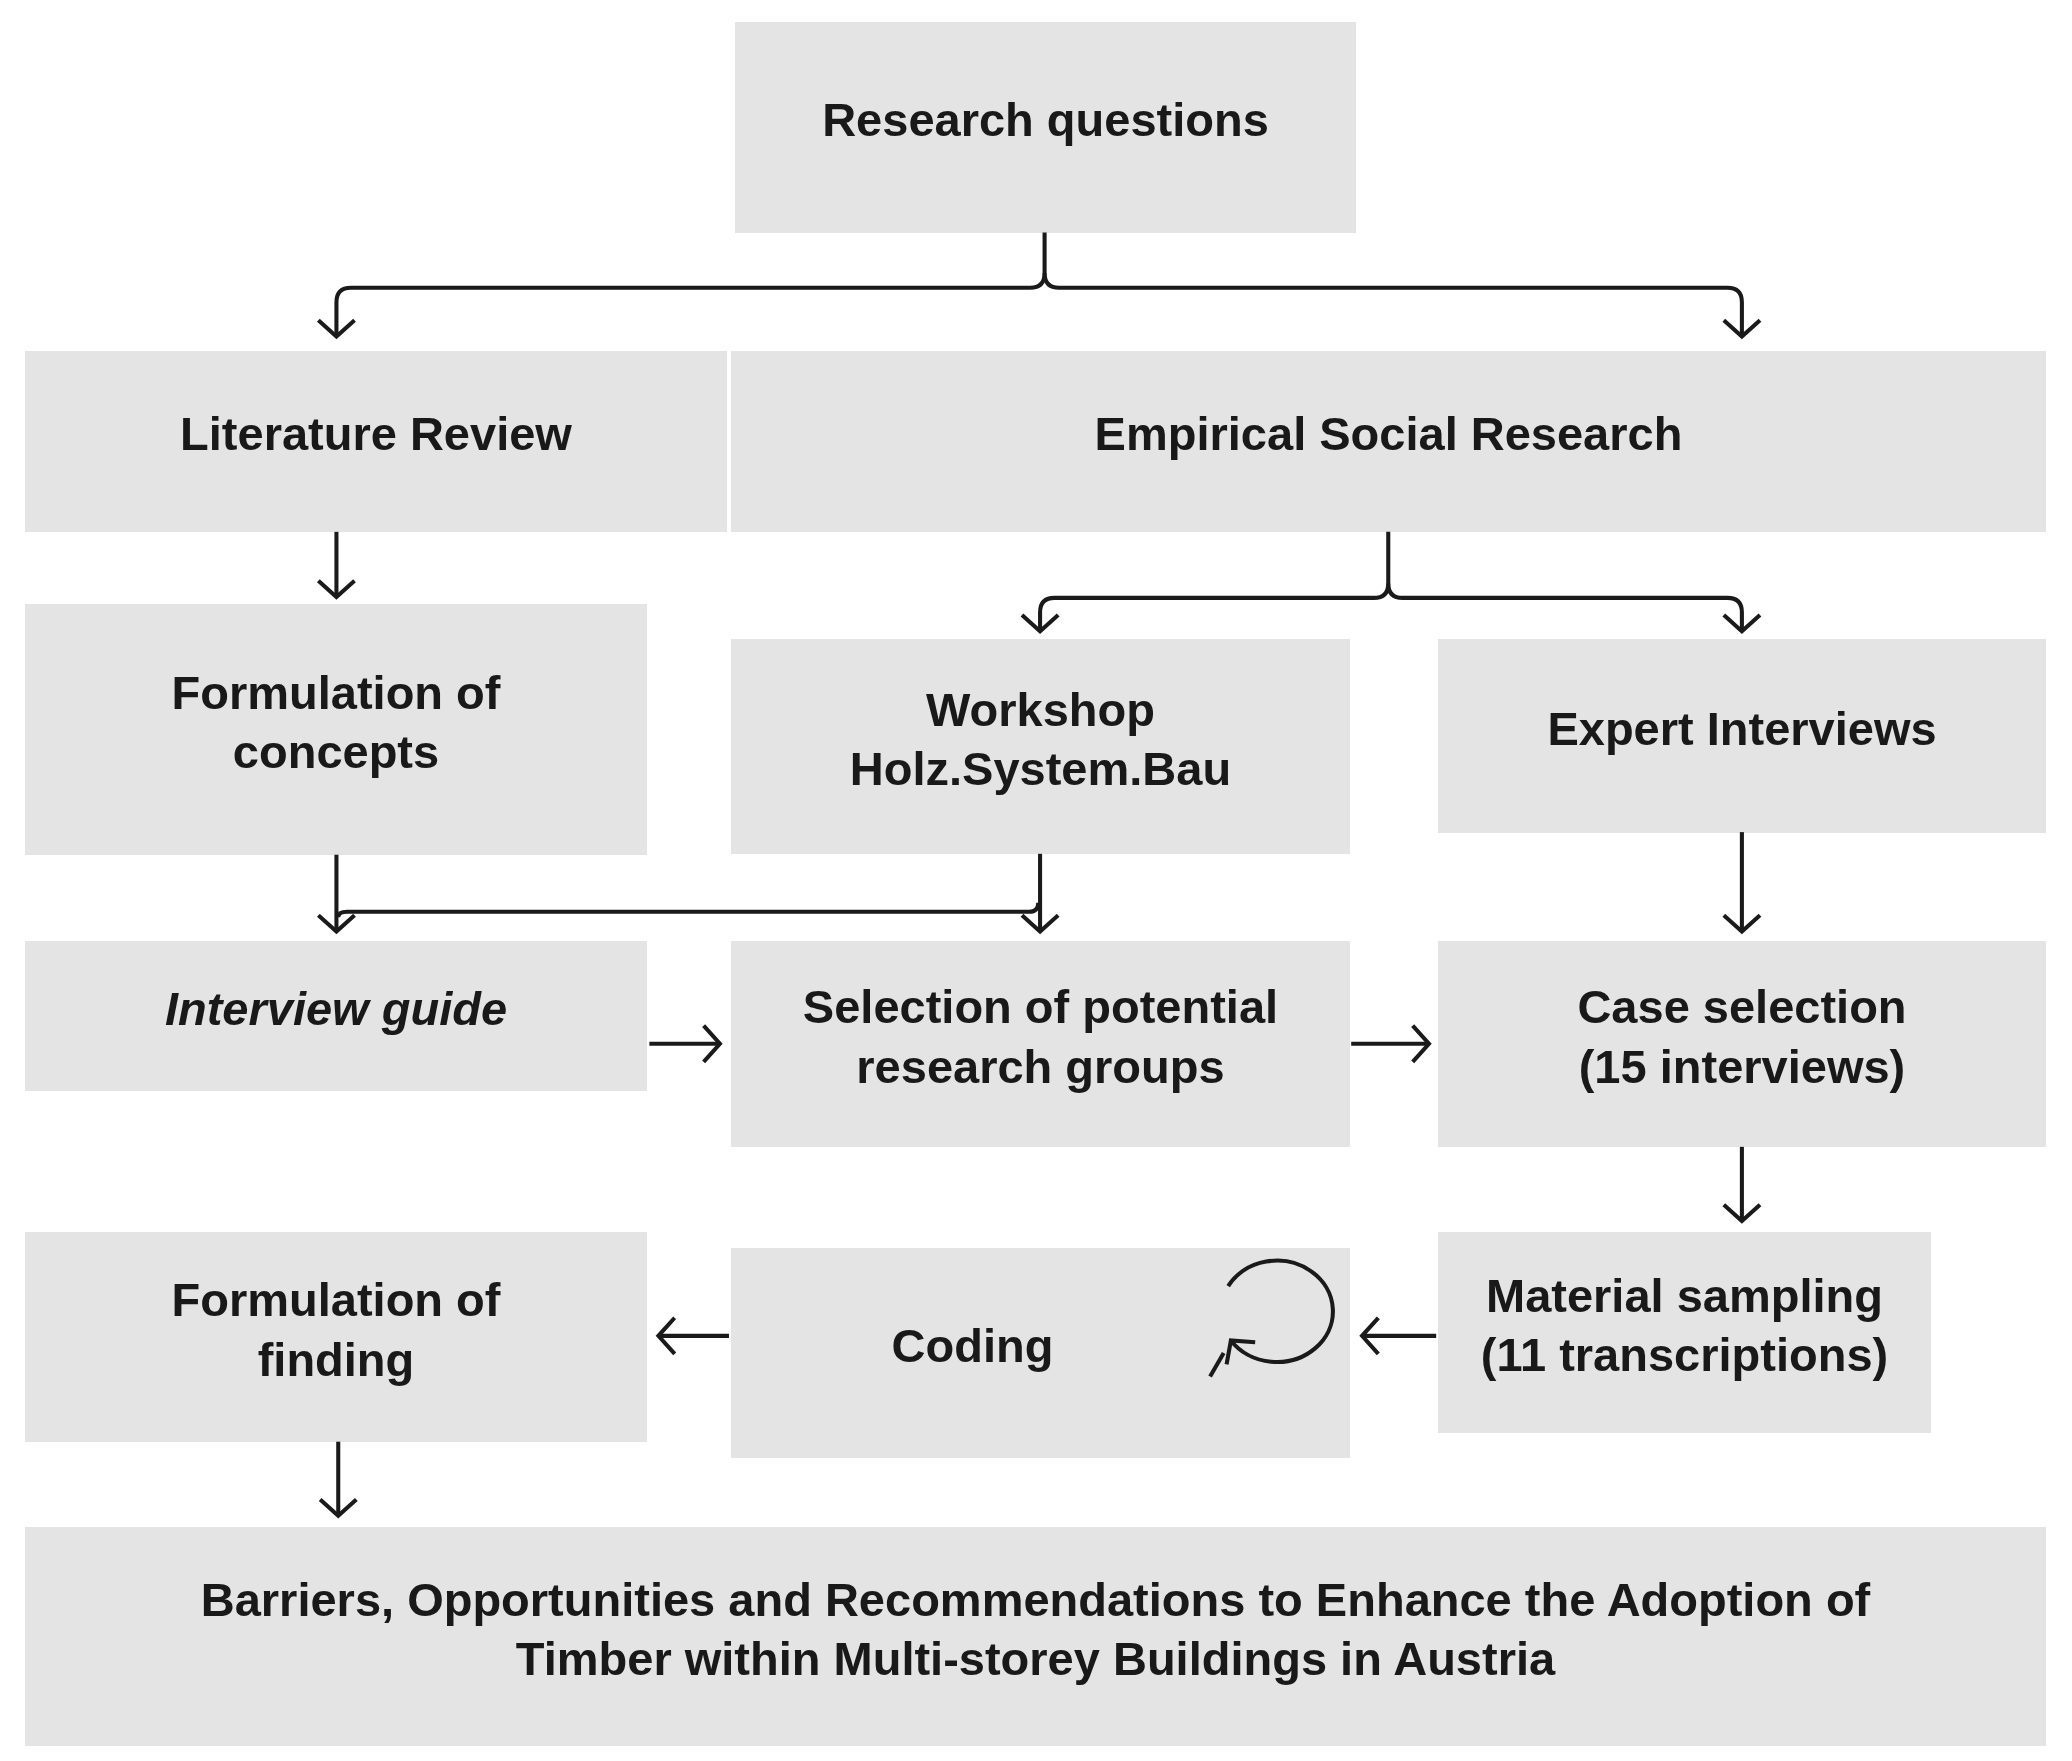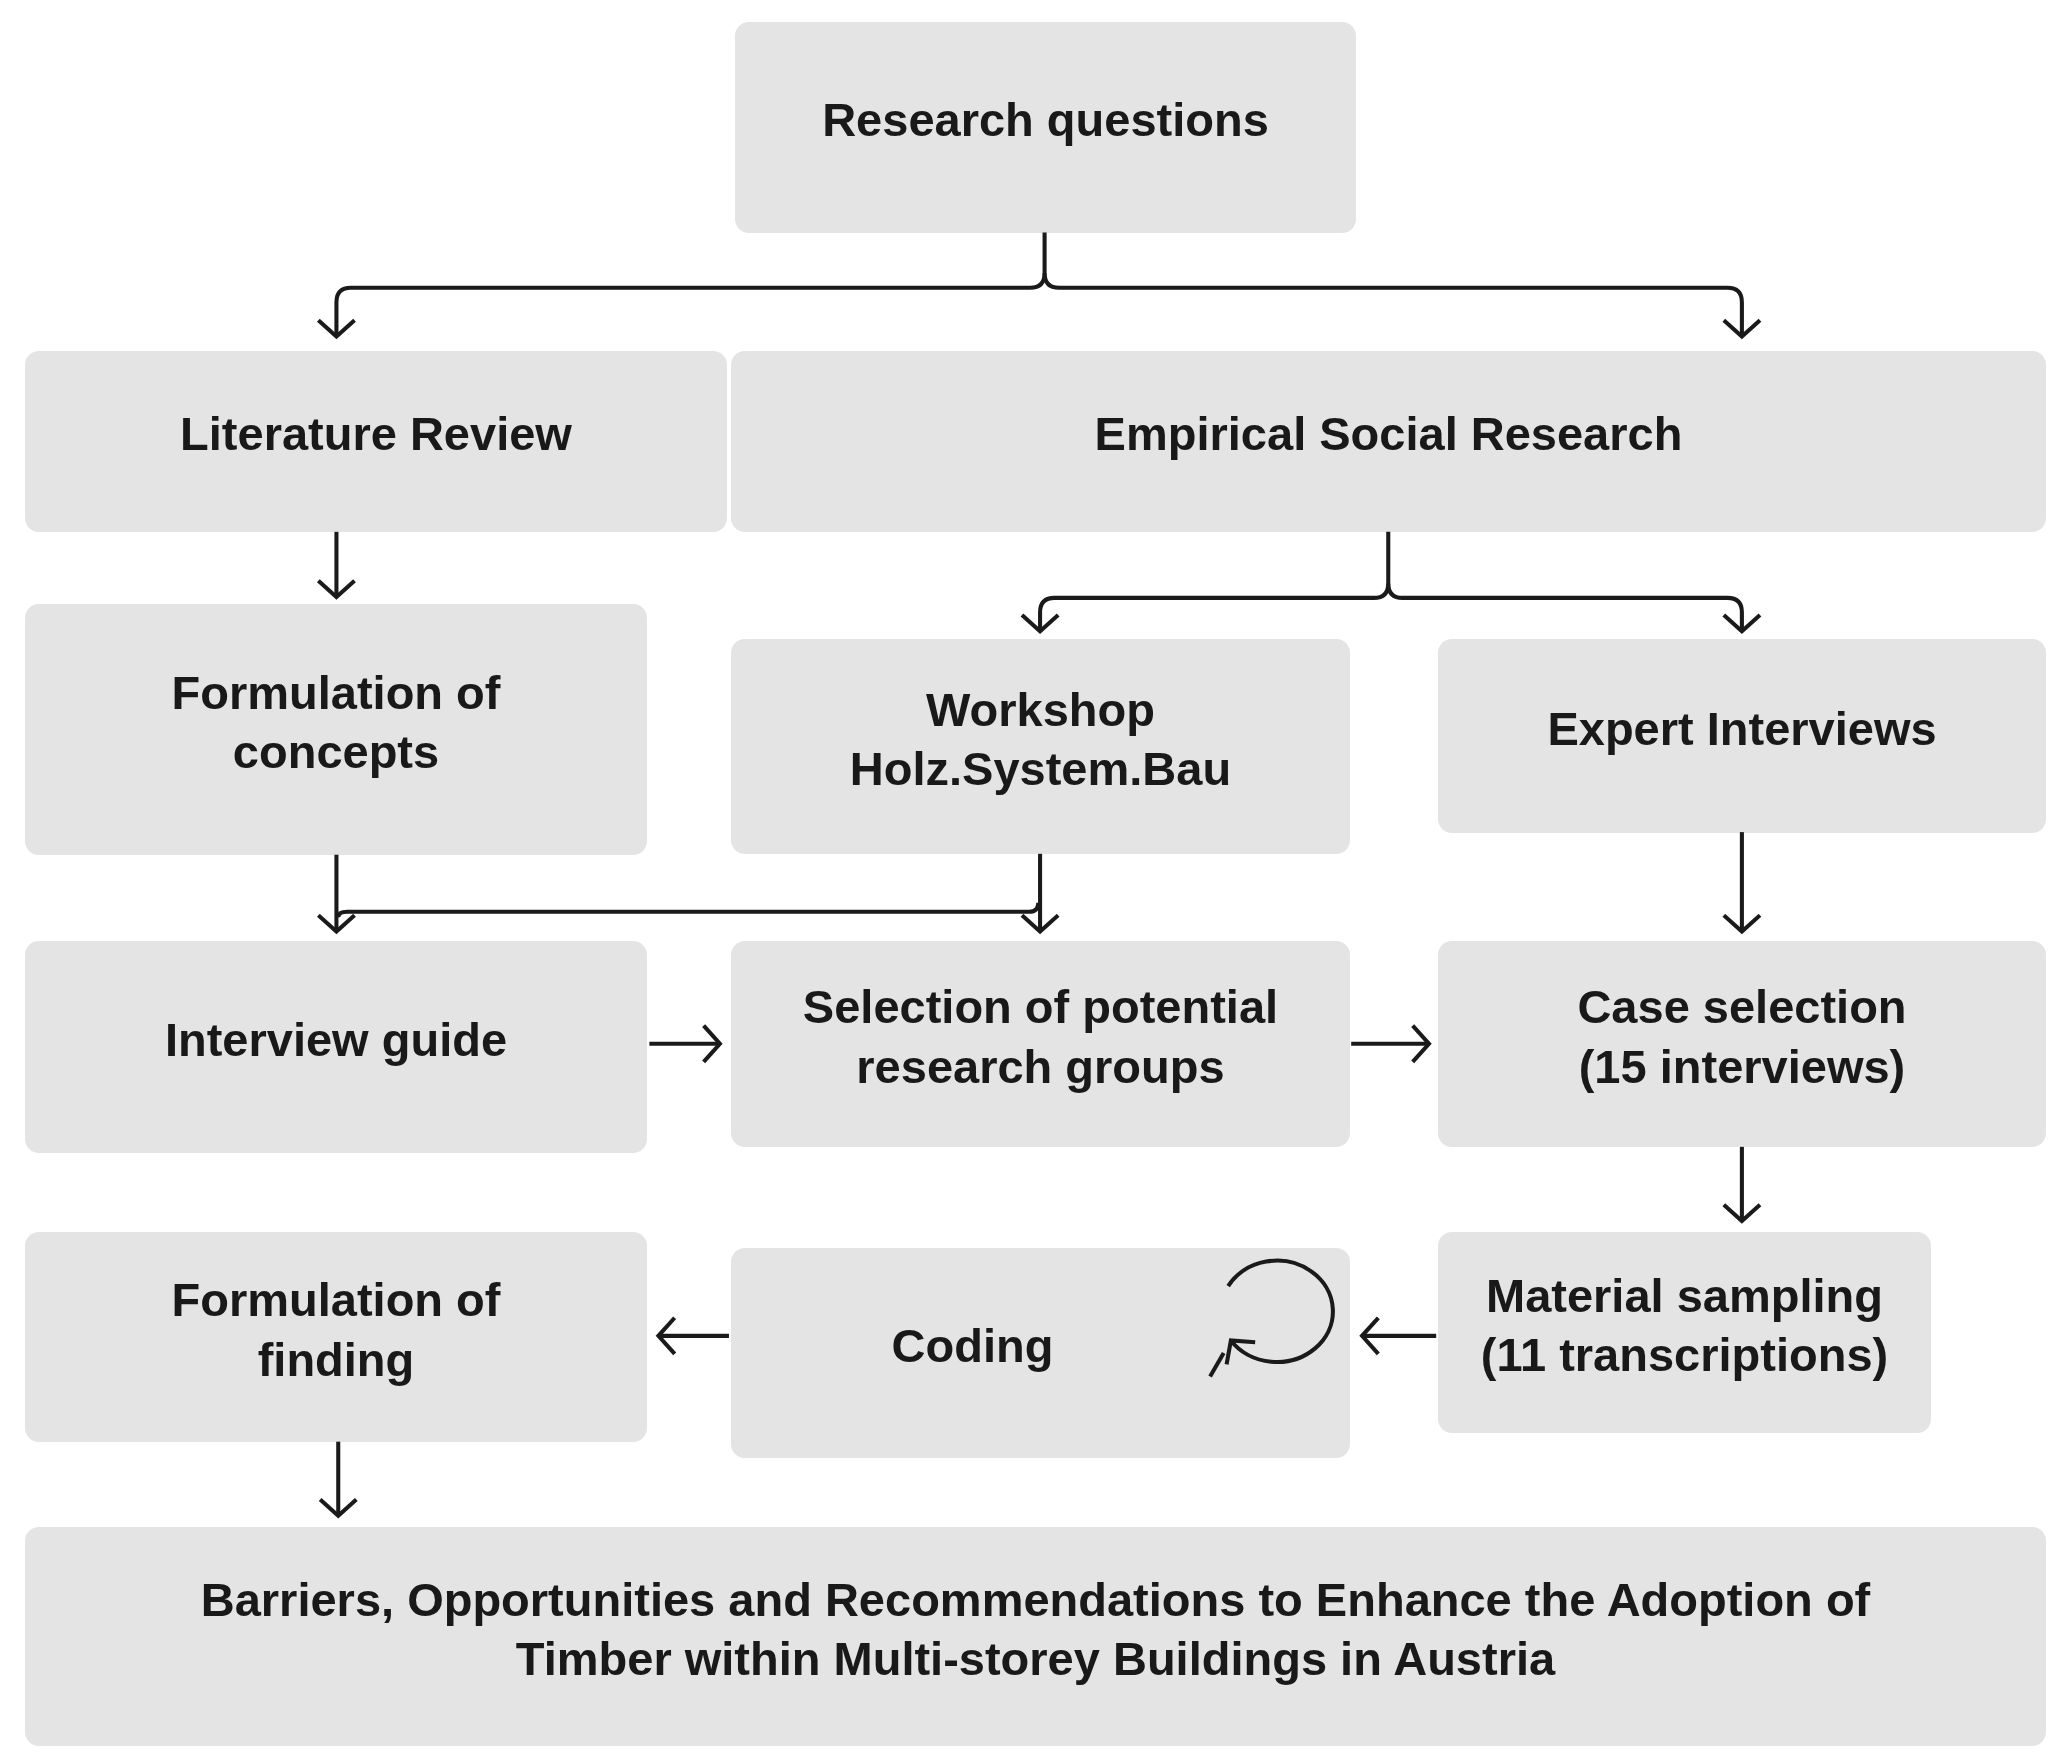--- a/index.html
+++ b/index.html
@@ -7,21 +7,21 @@
   }
   html,body{margin:0;padding:0;background:var(--bg);}
   .stage{
     position:relative; width:2072px; height:1761px; background:var(--bg);
     font-family:"Liberation Sans", sans-serif; overflow:hidden;
   }
   .node{
     position:absolute; background:var(--fill); color:var(--text);
     display:flex; align-items:center; justify-content:center;
     text-align:center; font-weight:bold; font-size:47px; line-height:1.27;
-    box-sizing:border-box; padding:0 27px 14.5px 27px;border-radius:14px;
+    box-sizing:border-box; padding:0 27px 14.5px 27px;
   }
   .node .lbl{ display:block; white-space:pre-line; }
   .node--outcome{ }
   .node--coding .lbl{ margin-right:136px; }
   svg.connectors{
     position:absolute; left:0; top:0; width:2072px; height:1761px;
     pointer-events:none;
   }
   svg .flow-stroke{ fill:none; stroke:var(--line); stroke-width:4.5; }
 </style>
@@ -49,21 +49,21 @@
 
   <div class="node" style="left:731px; top:639px; width:619px; height:215px;">
     <span class="lbl">Workshop
 Holz.System.Bau</span>
   </div>
 
   <div class="node" style="left:1438px; top:639px; width:608px; height:194px;">
     <span class="lbl">Expert Interviews</span>
   </div>
 
-  <div class="node" style="left:25px; top:941px; width:622px; height:212px;">
+  <div class="node" style="left:25px; top:941px; width:622px; height:150px;font-style:italic;">
     <span class="lbl">Interview guide</span>
   </div>
 
   <div class="node" style="left:731px; top:941px; width:619px; height:206px;">
     <span class="lbl">Selection of potential
 research groups</span>
   </div>
 
   <div class="node" style="left:1438px; top:941px; width:608px; height:206px;">
     <span class="lbl">Case selection

